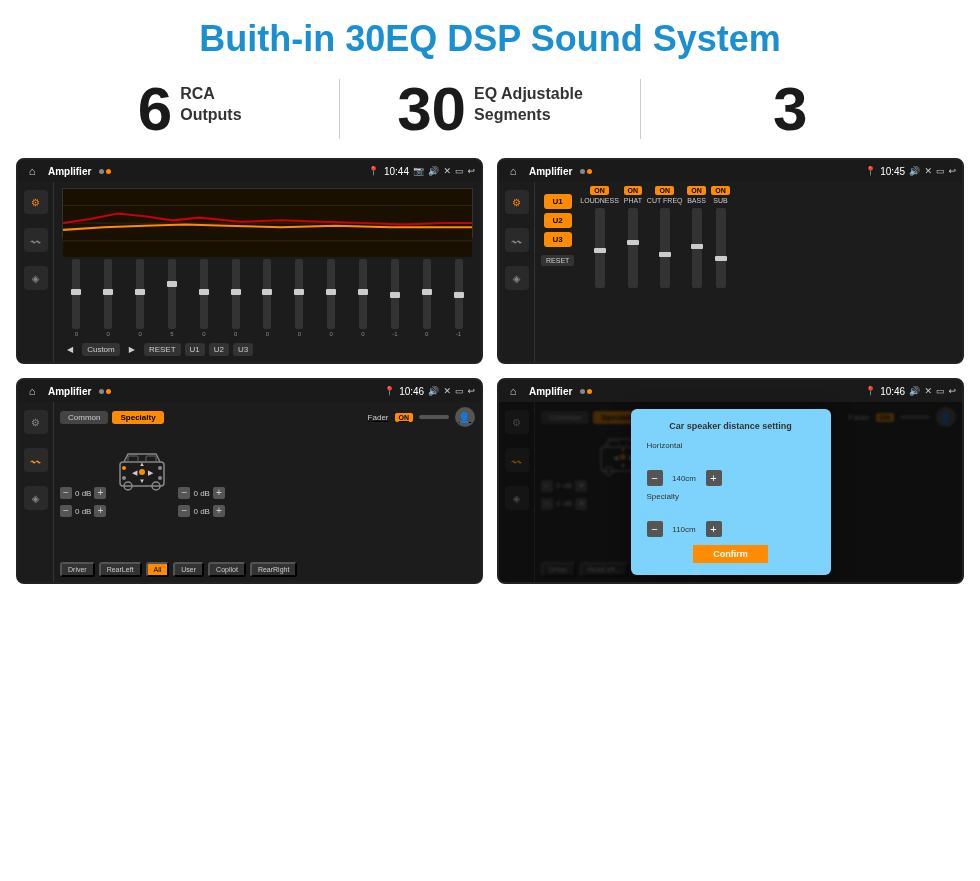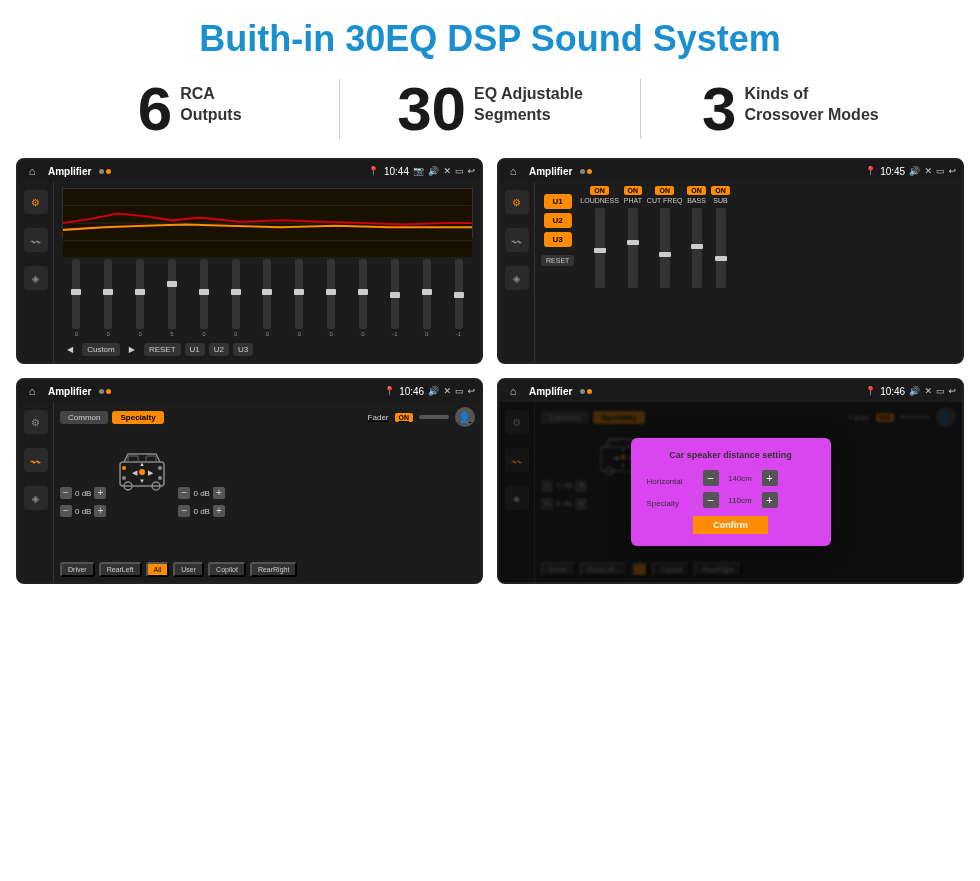--- a/index.html
+++ b/index.html
@@ -388,40 +388,41 @@
     .dialog-overlay {
       position: absolute;
       top: 0; left: 0; right: 0; bottom: 0;
       background: rgba(0,0,0,0.5);
       display: flex;
       align-items: center;
       justify-content: center;
     }
 
     .dialog-box {
-      background: #d946ef;
+      background: #7dd3fc;
       border-radius: 6px;
       padding: 12px 16px;
       width: 200px;
       box-shadow: 0 4px 20px rgba(0,0,0,0.5);
     }
 
     .dialog-title {
       font-size: 9px;
       font-weight: bold;
       color: #333;
       text-align: center;
       margin-bottom: 10px;
     }
 
     .dialog-row {
       display: flex;
-      align-items: flex-end;
-      gap: 6px;
+      align-items: flex-start;
+      gap: 20px;
       margin-bottom: 6px;
+      flex-direction: column;
     }
 
     .dialog-label {
       font-size: 8px;
       color: #333;
       width: 50px;
     }
 
     .dialog-value-control {
       display: flex;
@@ -520,21 +521,20 @@
     <span class="stat-text">RCA<br>Outputs</span>
   </div>
   <div class="stat-divider"></div>
   <div class="stat-item">
     <span class="stat-number">30</span>
     <span class="stat-text">EQ Adjustable<br>Segments</span>
   </div>
   <div class="stat-divider"></div>
   <div class="stat-item">
     <span class="stat-number">3</span>
-    <span class="stat-text">Kinds of<br>Crossover Modes</span>
   </div>
 </div>
 
 <div class="screens-grid">
 
   <div class="screen-wrapper">
     <div class="status-bar">
       <div class="status-bar-home">⌂</div>
       <span class="status-bar-title">Amplifier</span>
       <div class="status-bar-dots">

